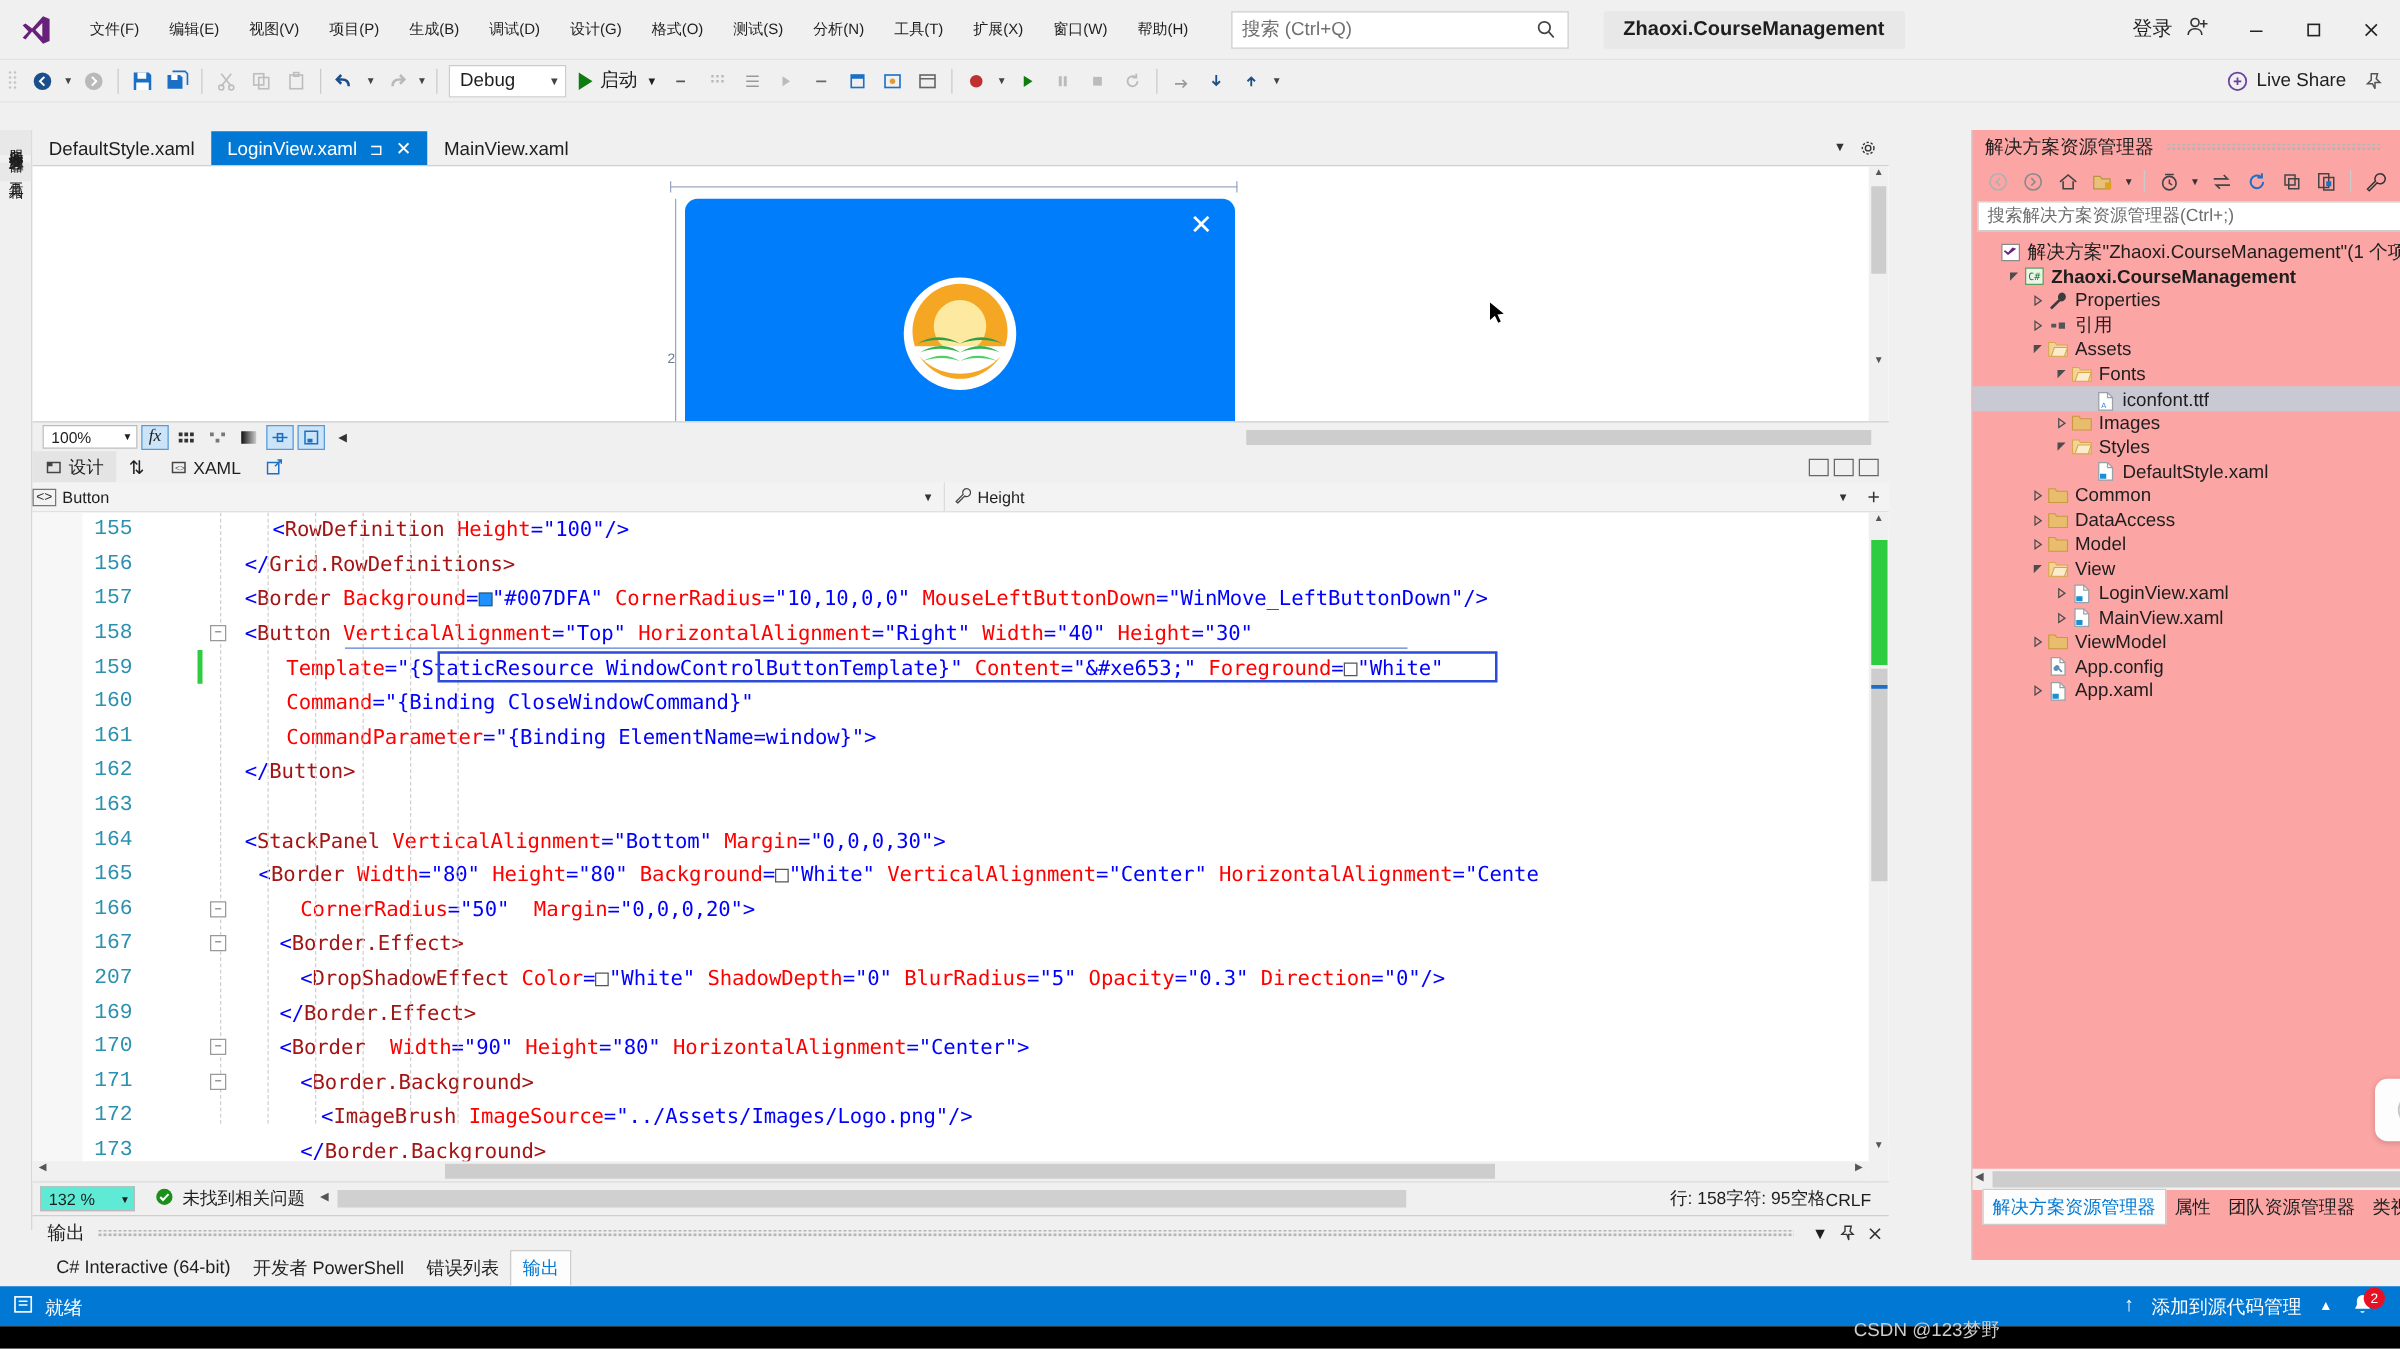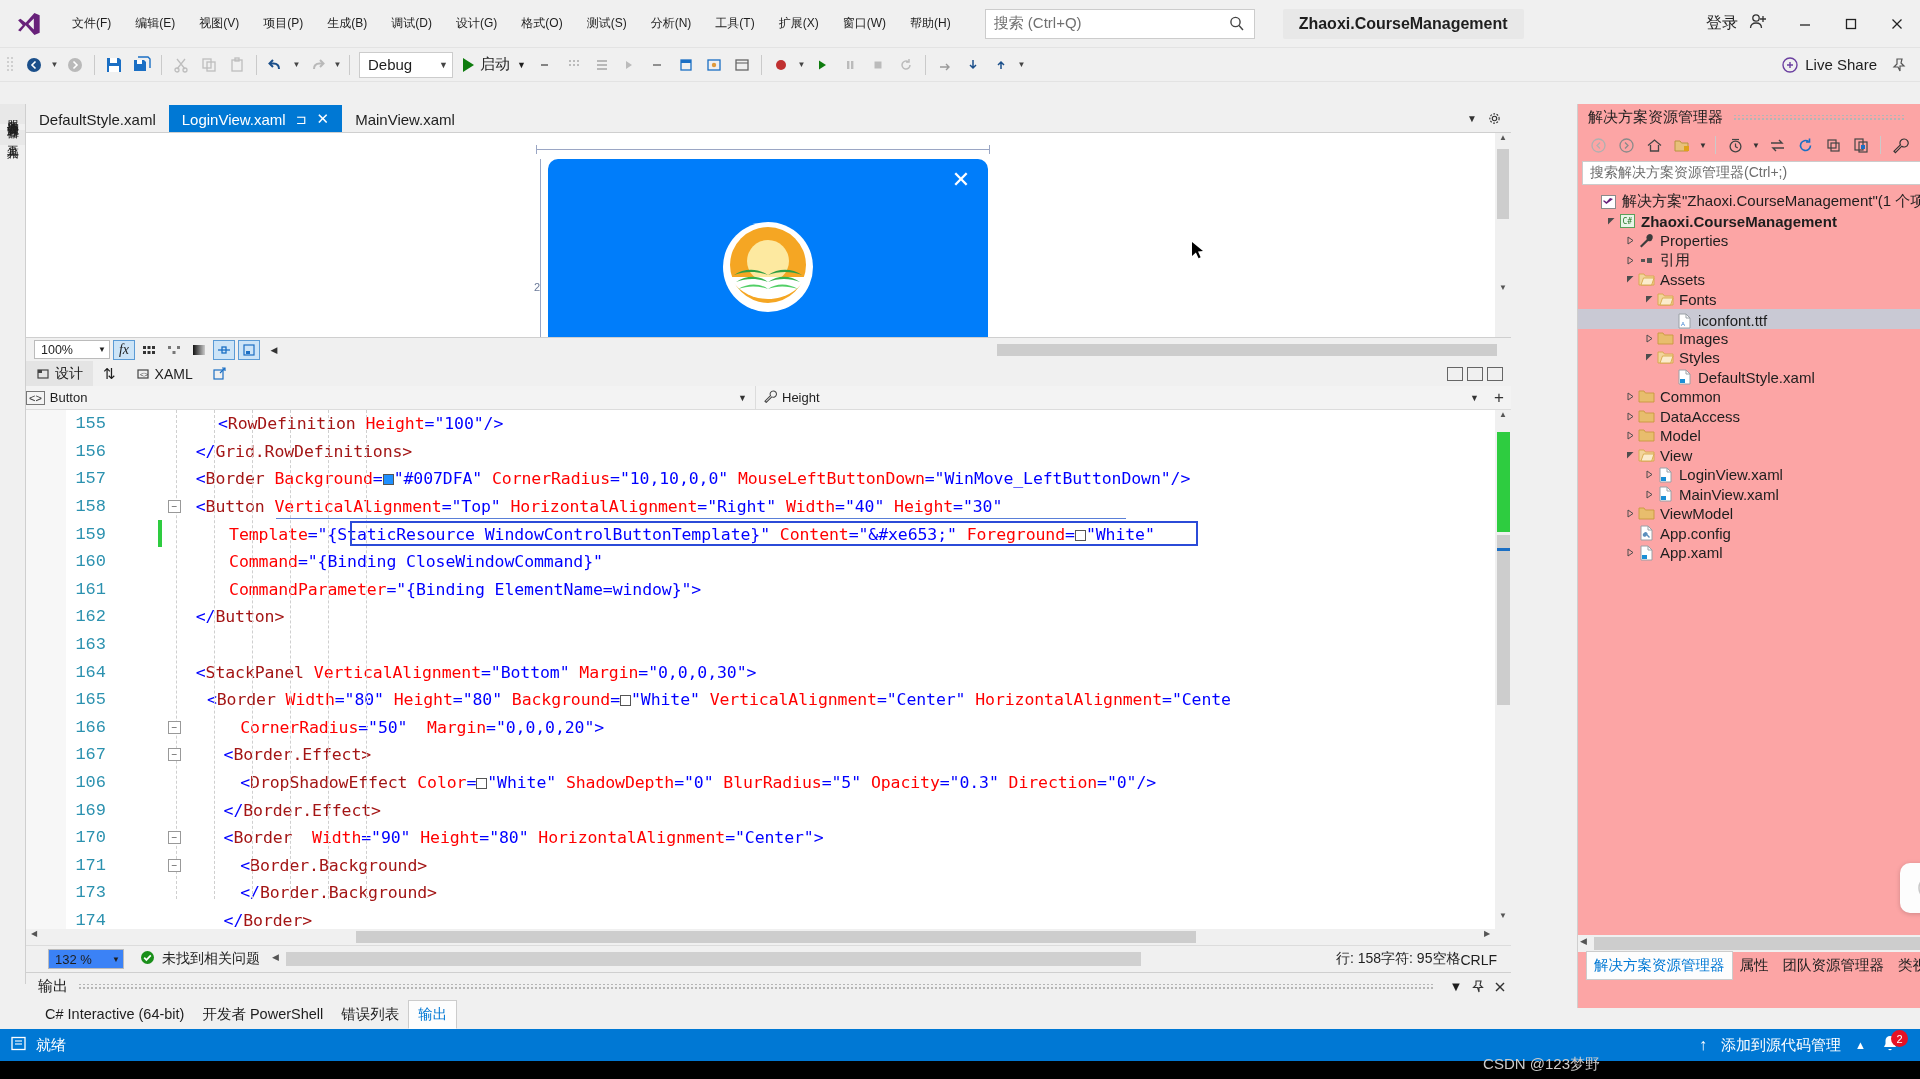--- a/index.html
+++ b/index.html
@@ -167,22 +167,22 @@
   .vscroll-thumb { position:absolute; right:1px; width:13px; background:#cdcdcd; }
   .scroll-up, .scroll-dn { position:absolute; right:0; width:16px; height:16px; background:#f0f0f0; font-size:8px; text-align:center; color:#555; }
   .hscroll { position:absolute; left:0; bottom:0; height:16px; right:16px; background:#f0f0f0; }
   .hscroll-thumb { position:absolute; left:330px; top:2px; width:840px; height:12px; background:#cdcdcd; }
 
   
   .editor-status {
     position:absolute; left:26px; top:945px; width:1485px; height:27px; background:#f0f0f0;
     display:flex; align-items:center; border-top:1px solid #dcdcdc; font-size:14px;
   }
-  .es-combo { height:20px; width:76px; border:1px solid #bbb; background:#3b82f6; display:flex;align-items:center;
-              padding:0 3px 0 6px; font-size:13px; margin-left:22px;}
+  .es-combo { height:20px; width:76px; border:1px solid #bbb; background:#5eead4; display:flex;align-items:center;
+              padding:0 3px 0 6px; font-size:13px; margin-left:6px;}
   .es-combo .cv{flex:1;}
   .es-ok { display:flex; align-items:center; margin-left:16px; }
   .es-hscroll { margin-left:26px; width:855px; height:14px; background:#d0d0d0; position:relative;}
   .es-right { margin-left:auto; display:flex; align-items:flex-end; padding-right:14px; }
 
   
   .outpanel {
     position:absolute; left:26px; top:972px; width:1485px; height:66px; background:#f0f0f0;
     border-top:1px solid #cfcfcf;
   }
@@ -747,34 +747,38 @@
         </div>
         <div class="code-row">
           <span class="lnum">166</span>
           <span class="codetext" style="margin-left: 122.214px;"><span class="k-attr">CornerRadius</span><span class="k-eq">=</span><span class="k-val">"50"</span>  <span class="k-attr">Margin</span><span class="k-eq">=</span><span class="k-val">"0,0,0,20"</span><span class="k-br">&gt;</span></span>
         </div>
         <div class="code-row">
           <span class="lnum">167</span>
           <span class="codetext" style="margin-left: 105.549px;"><span class="k-br">&lt;</span><span class="k-tag">Border.Effect&gt;</span></span>
         </div>
         <div class="code-row">
-          <span class="lnum">106</span>
+          <span class="lnum">207</span>
           <span class="codetext" style="margin-left: 122.214px;"><span class="k-br">&lt;</span><span class="k-tag">DropShadowEffect</span> <span class="k-attr">Color</span><span class="k-eq">=</span><span class="colorchip chip-white"></span><span class="k-val">"White"</span> <span class="k-attr">ShadowDepth</span><span class="k-eq">=</span><span class="k-val">"0"</span> <span class="k-attr">BlurRadius</span><span class="k-eq">=</span><span class="k-val">"5"</span> <span class="k-attr">Opacity</span><span class="k-eq">=</span><span class="k-val">"0.3"</span> <span class="k-attr">Direction</span><span class="k-eq">=</span><span class="k-val">"0"</span><span class="k-br">/</span><span class="k-br">&gt;</span></span>
         </div>
         <div class="code-row">
           <span class="lnum">169</span>
           <span class="codetext" style="margin-left: 105.549px;"><span class="k-br">&lt;</span><span class="k-br">/</span><span class="k-tag">Border.Effect&gt;</span></span>
         </div>
         <div class="code-row">
           <span class="lnum">170</span>
           <span class="codetext" style="margin-left: 105.549px;"><span class="k-br">&lt;</span><span class="k-tag">Border</span>  <span class="k-attr">Width</span><span class="k-eq">=</span><span class="k-val">"90"</span> <span class="k-attr">Height</span><span class="k-eq">=</span><span class="k-val">"80"</span> <span class="k-attr">HorizontalAlignment</span><span class="k-eq">=</span><span class="k-val">"Center"</span><span class="k-br">&gt;</span></span>
         </div>
         <div class="code-row">
           <span class="lnum">171</span>
           <span class="codetext" style="margin-left: 122.214px;"><span class="k-br">&lt;</span><span class="k-tag">Border.Background&gt;</span></span>
+        </div>
+        <div class="code-row">
+          <span class="lnum">172</span>
+          <span class="codetext" style="margin-left: 138.88px;"><span class="k-br">&lt;</span><span class="k-tag">ImageBrush</span> <span class="k-attr">ImageSource</span><span class="k-eq">=</span><span class="k-val">"../Assets/Images/Logo.png"</span><span class="k-br">/</span><span class="k-br">&gt;</span></span>
         </div>
         <div class="code-row">
           <span class="lnum">173</span>
           <span class="codetext" style="margin-left: 122.214px;"><span class="k-br">&lt;</span><span class="k-br">/</span><span class="k-tag">Border.Background&gt;</span></span>
         </div>
         <div class="code-row">
           <span class="lnum">174</span>
           <span class="codetext" style="margin-left: 105.549px;"><span class="k-br">&lt;</span><span class="k-br">/</span><span class="k-tag">Border&gt;</span></span>
         </div>
         <div style="position: absolute; inset: 0px 16px 16px 0px; pointer-events: none;">

